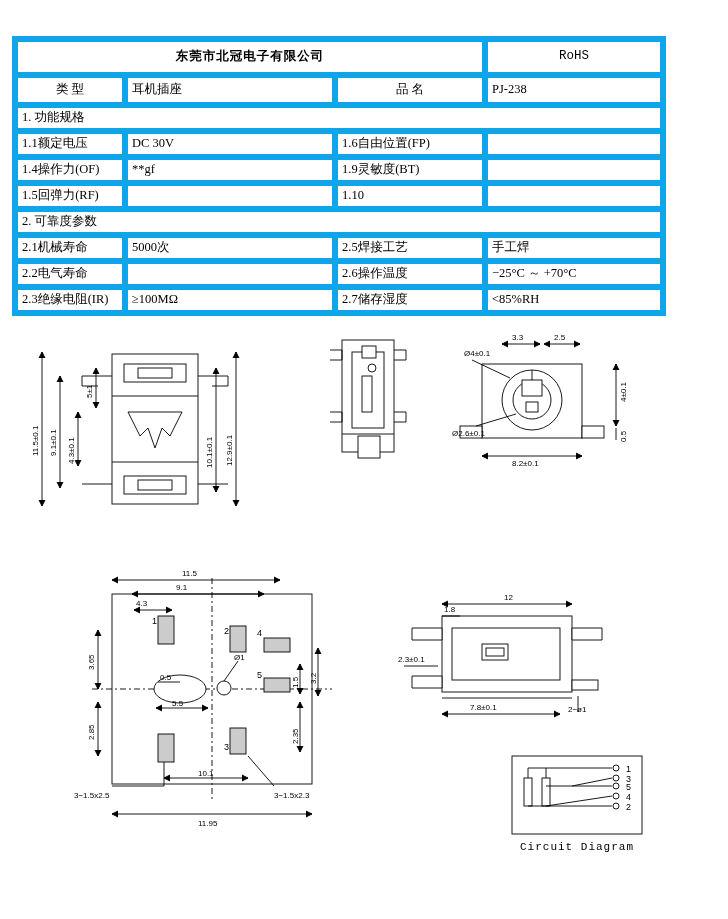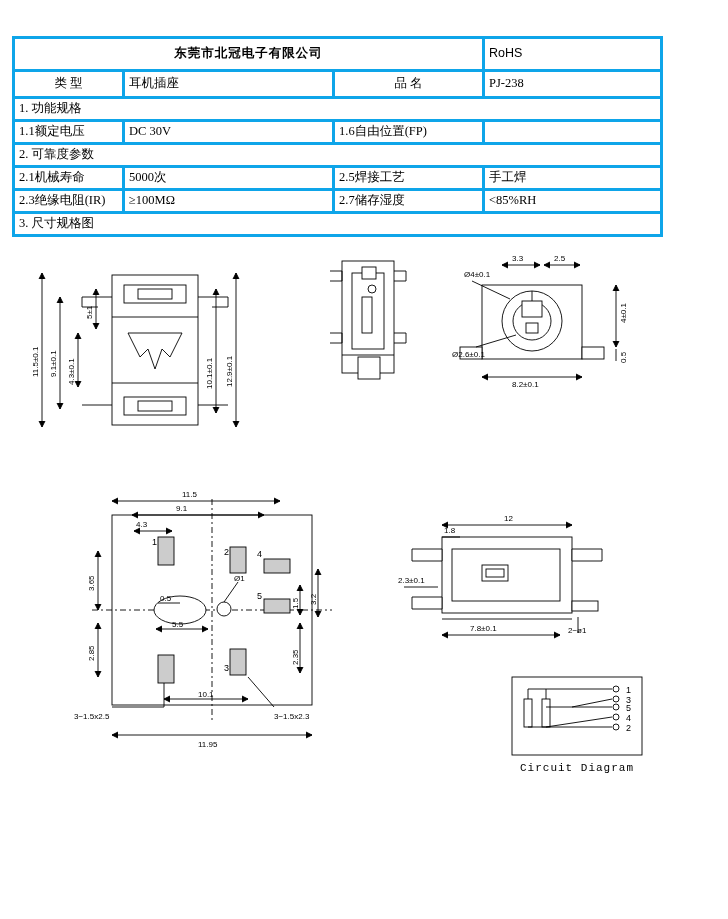--- a/index.html
+++ b/index.html
@@ -1,22 +1,22 @@
 <!DOCTYPE html>
 <html><head>
 <meta charset="utf-8">
 <style>
   html,body{margin:0;padding:0;background:#fff;}
   body{width:728px;height:919px;font-family:"Liberation Serif",serif;color:#000;position:relative;}
   .page{position:absolute;left:12px;top:36px;width:648px;}
   table.spec{border-collapse:collapse;width:648px;table-layout:fixed;}
-  table.spec td{border:3px solid #0ea5e9;padding:0 4px;font-size:12.5px;line-height:1.25;height:20px;vertical-align:middle;}
+  table.spec td{border:6px solid #0ea5e9;padding:0 4px;font-size:12.5px;line-height:1.25;height:20px;vertical-align:middle;}
   .title-row td{border:1px solid #000;}
   .company{font-size:19px;font-weight:bold;text-align:center;letter-spacing:1px;}
-  .rohs{font-size:23px;font-family:Liberation Sans, sans-serif;text-align:left;}
+  .rohs{font-size:23px;font-family:Liberation Mono, monospace;text-align:center;}
   .lbl{text-align:center;margin-top:32px;}
   .sec{font-size:12.5px;text-align:left;margin-left:20px;}
   .type-val{font-size:14px;font-weight:normal;}
   .bigval{font-size:13px;}
   .diag{position:relative;}
   svg{display:block;}
 </style>
 </head>
 <body>
 
@@ -43,41 +43,56 @@
     <tr>
       <td colspan="4" class="sec">1. 功能规格</td>
     </tr>
 
     <tr>
       <td>1.1额定电压</td>
       <td class="bigval">DC  30V</td>
       <td>1.6自由位置(FP)</td>
       <td></td>
     </tr>
+    <tr>
+      <td>1.4操作力(OF)</td>
+      <td class="bigval">**gf</td>
+      <td>1.9灵敏度(BT)</td>
+      <td></td>
+    </tr>
+    <tr>
+      <td>1.5回弹力(RF)</td>
+      <td class="bigval"></td>
+      <td>1.10</td>
+      <td></td>
+    </tr>
 
     <tr>
       <td colspan="4" class="sec">2.  可靠度参数</td>
     </tr>
 
     <tr>
       <td>2.1机械寿命</td>
       <td class="bigval">5000次</td>
       <td>2.5焊接工艺</td>
       <td class="bigval">手工焊</td>
     </tr>
     <tr>
+      <td>2.2电气寿命</td>
+      <td class="bigval"></td>
+      <td>2.6操作温度</td>
+      <td class="bigval">−25°C ～ +70°C</td>
+    </tr>
+    <tr>
       <td>2.3绝缘电阻(IR)</td>
       <td class="bigval">≥100MΩ</td>
       <td>2.7储存湿度</td>
       <td class="bigval">&lt;85%RH</td>
     </tr>
 
-    <tr>
-      <td colspan="4" class="sec">3. 尺寸规格图</td>
-    </tr>
   </tbody>
     </table>
 
   <div class="diag">
     <svg width="648" height="560" viewBox="0 0 648 560">
       <g fill="none" stroke="#000" stroke-width="0.9" font-family="Liberation Sans, sans-serif" font-size="8">
 
         <g>
           <rect x="100" y="38" width="86" height="150" fill="#fff"></rect>
           <rect x="112" y="48" width="62" height="18" fill="#fff"></rect>

